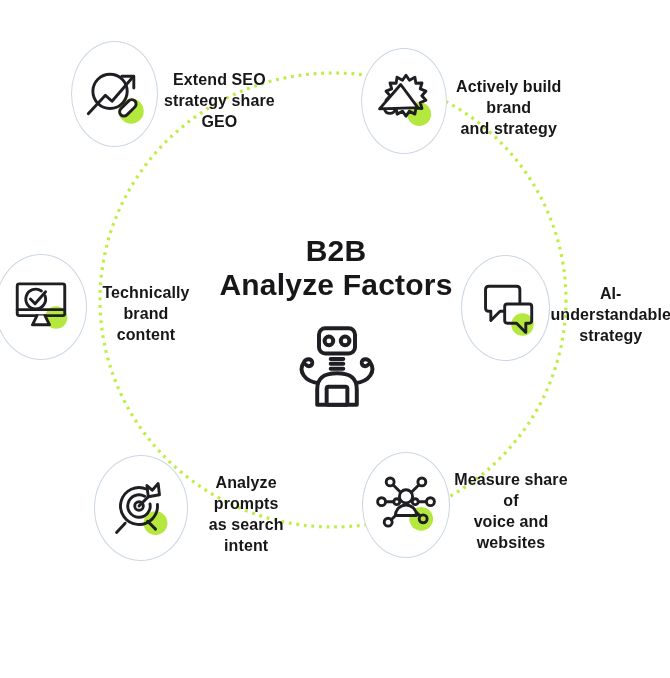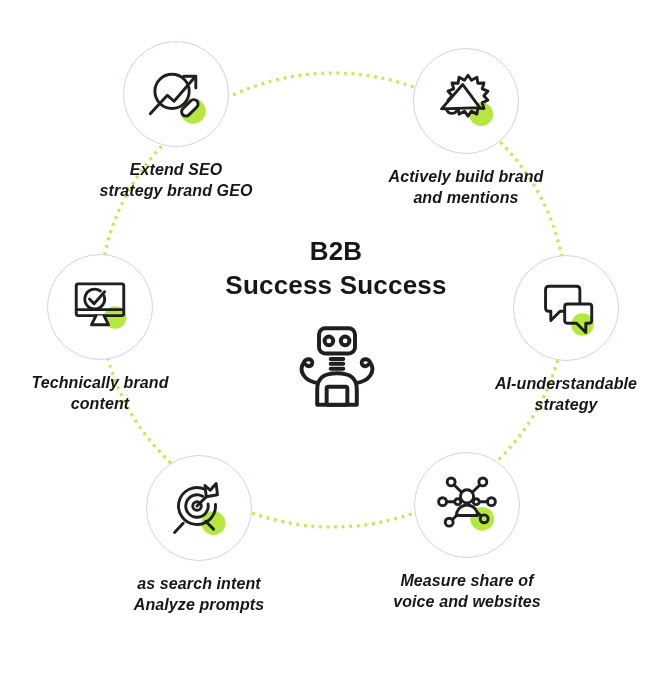--- a/index.html
+++ b/index.html
@@ -1,34 +1,34 @@
 <!DOCTYPE html>
 <html><head>
 <meta charset="utf-8">
 <style>
   html,body{margin:0;padding:0;background:#fff;}
   .stage{
     position:relative;width:670px;height:678px;background:#fff;overflow:hidden;
     font-family:"Liberation Sans",sans-serif;color:#17171a;
   }
   .ring{position:absolute;left:0;top:0;z-index:0;}
-  .node{position:absolute;width:210px;display:flex;flex-direction:column;align-items:center;z-index:2;font-style:italic;}
+  .node{position:absolute;width:210px;display:flex;flex-direction:row;align-items:center;z-index:2;}
   .bubble{
     width:106px;height:106px;border-radius:50%;background:#fff;
     border:1.5px solid #ccd7e2;box-sizing:border-box;
     display:flex;align-items:center;justify-content:center;
   }
   .bubble svg{width:66px;height:66px;}
   .factor-label{
     margin-top:12px;font-size:16px;line-height:21px;font-weight:bold;
     text-align:center;letter-spacing:0.1px;
   }
   .center-title{
     position:absolute;left:163px;top:234px;width:346px;z-index:2;
-    text-align:center;font-size:26px;line-height:34px;font-weight:bold;letter-spacing:0.2px;
+    text-align:center;font-size:30px;line-height:34px;font-weight:bold;letter-spacing:0.2px;
   }
   .robot{position:absolute;left:292px;top:325px;width:90px;height:84px;z-index:2;}
   
   svg .st{fill:none;stroke:#1f1f23;stroke-width:4.4;stroke-linecap:round;stroke-linejoin:round;}
   svg .stw{fill:#fff;stroke:#1f1f23;stroke-width:4.4;stroke-linecap:round;stroke-linejoin:round;}
   svg .grn{fill:#b5e83e;stroke:none;}
   
   .pos-tl{left:71px;top:41px;}
   .pos-tr{left:361px;top:48px;}
   .pos-l{left:-5px;top:254px;}
@@ -50,36 +50,36 @@
       <svg viewBox="0 0 100 100">
         <circle class="grn" cx="76" cy="76" r="19"></circle>
         <circle class="st" cx="44" cy="46" r="26"></circle>
         <path class="st" d="M11 80 L37 52 L47 61 L78 25"></path>
         <path class="st" d="M62 23 H80 V41"></path>
         <rect class="stw" x="-6.5" y="-15" width="13" height="30" rx="6.5" transform="translate(71,71) rotate(45)"></rect>
       </svg>
     </div>
     <div class="factor-label">
       <div>Extend SEO</div>
-      <div>strategy brand GEO</div>
+      <div>strategy share GEO</div>
     </div>
   </div>
 
   <div class="node pos-tr">
     <div class="bubble">
       <svg viewBox="0 0 100 100">
         <circle class="grn" cx="73" cy="70" r="18"></circle>
         <path class="st" stroke-width="4" d="M53 11 L58.3 18.6 L66.5 14.1 L68 23.2 L77.2 22.7 L74.6 31.6 L83.2 35.1 L77 42 L83.2 48.9 L74.6 52.4 L77.2 61.3 L68 60.8 L66.5 69.9 L58.3 65.4 L53 73 L47.7 65.4 L39.5 69.9 L38 60.8 L28.8 61.3 L31.4 52.4 L22.8 48.9 L29 42 L22.8 35.1 L31.4 31.6 L28.8 22.7 L38 23.2 L39.5 14.1 L47.7 18.6 Z"></path>
         <path class="stw" d="M45 25 L71 60 L13 62 Z"></path>
         <path class="st" d="M20.5 62 C21 71 36 71 36.5 62.3"></path>
       </svg>
     </div>
     <div class="factor-label">
       <div>Actively build brand</div>
-      <div>and mentions</div>
+      <div>and strategy</div>
     </div>
   </div>
 
   <div class="node pos-l">
     <div class="bubble">
       <svg viewBox="0 0 100 100">
         <circle class="grn" cx="73" cy="66" r="17"></circle>
         <rect class="st" x="14" y="15" width="72" height="48" rx="3"></rect>
         <path class="st" d="M14 54 H86"></path>
         <path class="stw" d="M44 63 L37 77 H63 L56 63"></path>
@@ -115,22 +115,22 @@
         <path class="st" d="M58.8 21.6 A28 28 0 1 0 74.9 44.6"></path>
         <path class="st" d="M55.5 32.3 A17 17 0 1 0 63.7 44"></path>
         <circle class="st" cx="47" cy="47" r="6.5"></circle>
         <path class="st" d="M47 47 L61 33"></path>
         <path class="st" d="M61 33 L59 16 L67 23 L76 13 L78 30 Z"></path>
         <path class="st" d="M26 73 L13 87"></path>
         <path class="st" d="M60 70 L72 82"></path>
       </svg>
     </div>
     <div class="factor-label">
+      <div>Analyze prompts</div>
       <div>as search intent</div>
-      <div>Analyze prompts</div>
     </div>
   </div>
 
   <div class="node pos-br">
     <div class="bubble">
       <svg viewBox="0 0 100 100">
         <circle class="grn" cx="73" cy="71" r="18"></circle>
         <circle class="st" cx="26" cy="15" r="6"></circle>
         <path class="st" d="M31 20 L41 30"></path>
         <circle class="st" cx="74" cy="15" r="6"></circle>
@@ -150,21 +150,21 @@
       </svg>
     </div>
     <div class="factor-label">
       <div>Measure share of</div>
       <div>voice and websites</div>
     </div>
   </div>
 
   <div class="center-title">
     <div>B2B</div>
-    <div>Success Success</div>
+    <div>Analyze Factors</div>
   </div>
 
   <svg class="robot" viewBox="0 0 100 92">
     <path class="st" d="M30 64 C13 62 7 50 13 41 C15.5 35.5 23 36.5 22.5 41.5 C22 45.5 17.5 46 15.5 43.5"></path>
     <path class="st" d="M70 64 C87 62 93 50 87 41 C84.5 35.5 77 36.5 77.5 41.5 C78 45.5 82.5 46 84.5 43.5"></path>
     <path class="stw" d="M28 88 L28 71 C28 56 38 53 50 53 C62 53 72 56 72 71 L72 88 Z"></path>
     <rect class="stw" x="38.5" y="68" width="23" height="20" rx="2"></rect>
     <rect class="stw" x="30" y="3" width="40" height="28" rx="7"></rect>
     <circle class="st" cx="41" cy="17" r="4.8"></circle>
     <circle class="st" cx="59" cy="17" r="4.8"></circle>

